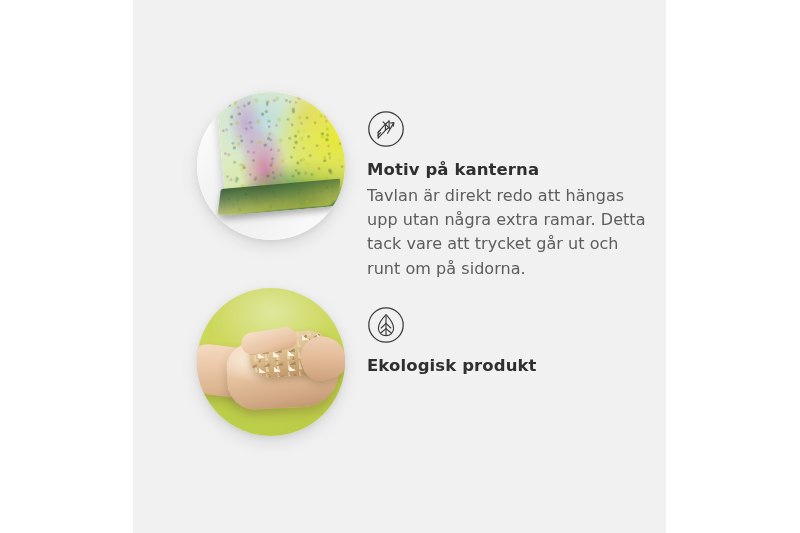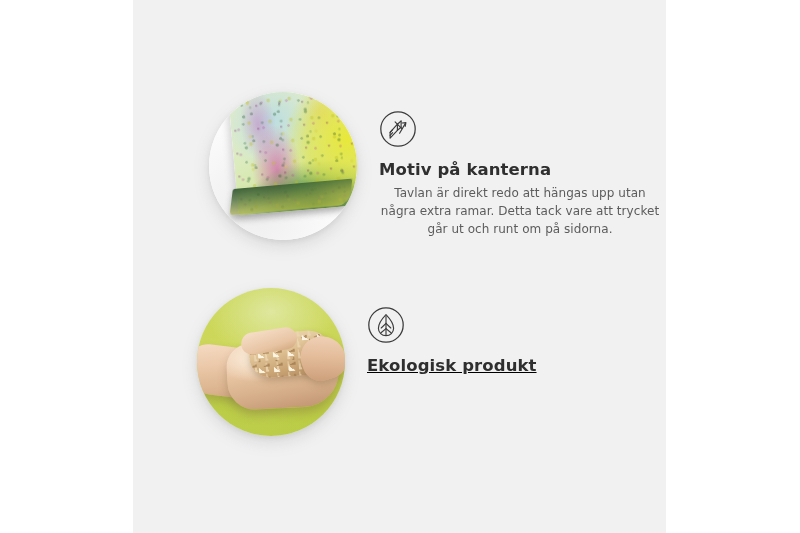--- a/index.html
+++ b/index.html
@@ -32,22 +32,22 @@
     background: #f1f1f1;
     overflow: hidden;
   }
 
   
   .feature {
     position: absolute;
     display: flex;
     align-items: flex-start;
   }
-  .feature-1 { left: 0px;  top: 92px; padding-left: 12px; }
-  .feature-2 { left: 0px;  top: 288px; text-decoration: underline; }
+  .feature-1 { left: 0px;  top: 92px; }
+  .feature-2 { left: 0px;  top: 288px; }
 
   
   .photo-wrap {
     position: relative;
     width: 148px;
     height: 148px;
     flex: 0 0 148px;
     margin-left: 64px;
   }
   .photo {
@@ -225,25 +225,24 @@
   .feature-title {
     margin: 12px 0 4px 0;
     font-size: 16.5px;
     font-weight: 600;
     color: #2f2f2f;
     letter-spacing: .1px;
     line-height: 1.2;
   }
   .feature-body {
     margin: 0;
-    font-size: 12px;
+    font-size: 16px;
     line-height: 1.52;
     color: #5c5c5c;
     letter-spacing: .05px;
-    text-align: center;
   }
 </style>
 </head>
 <body>
 
 <div class="page">
   <div class="panel">
 
     <div class="feature feature-1">
 

